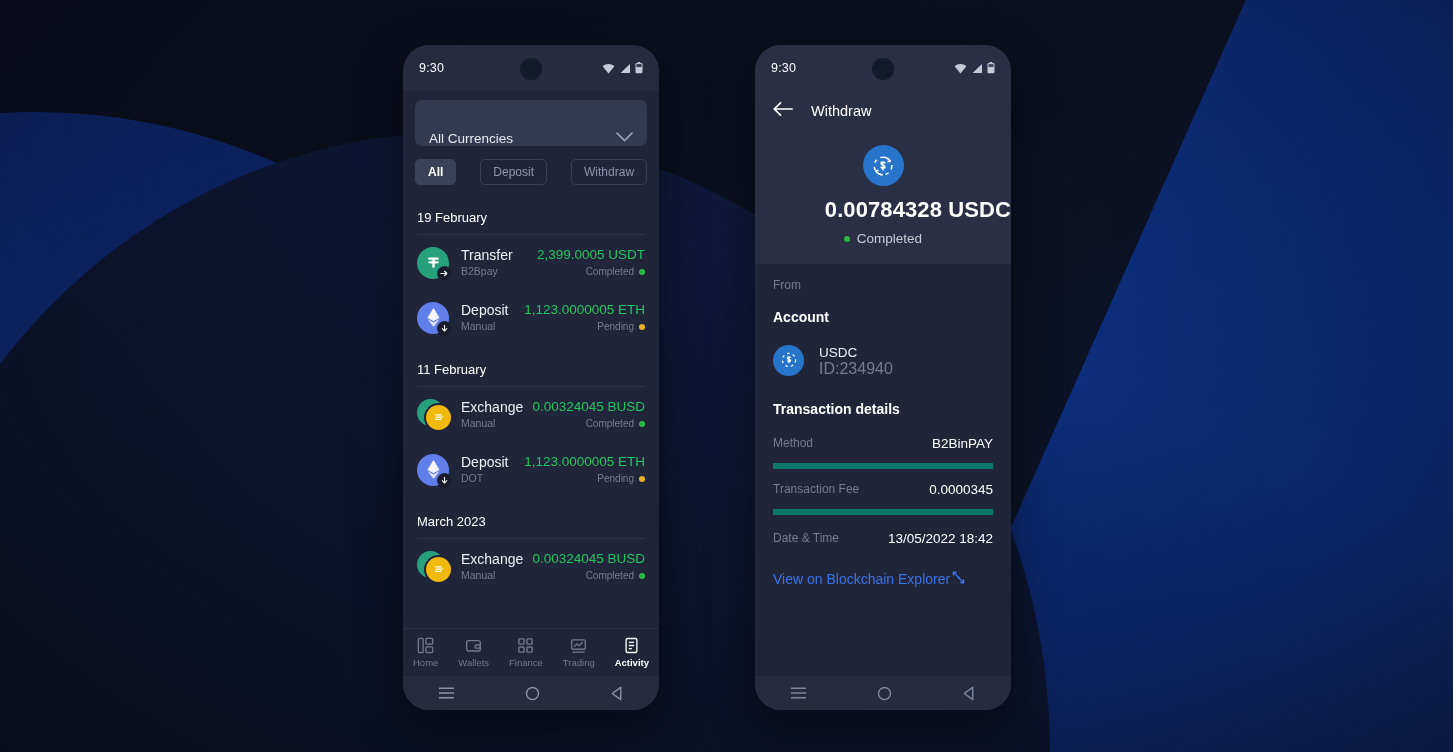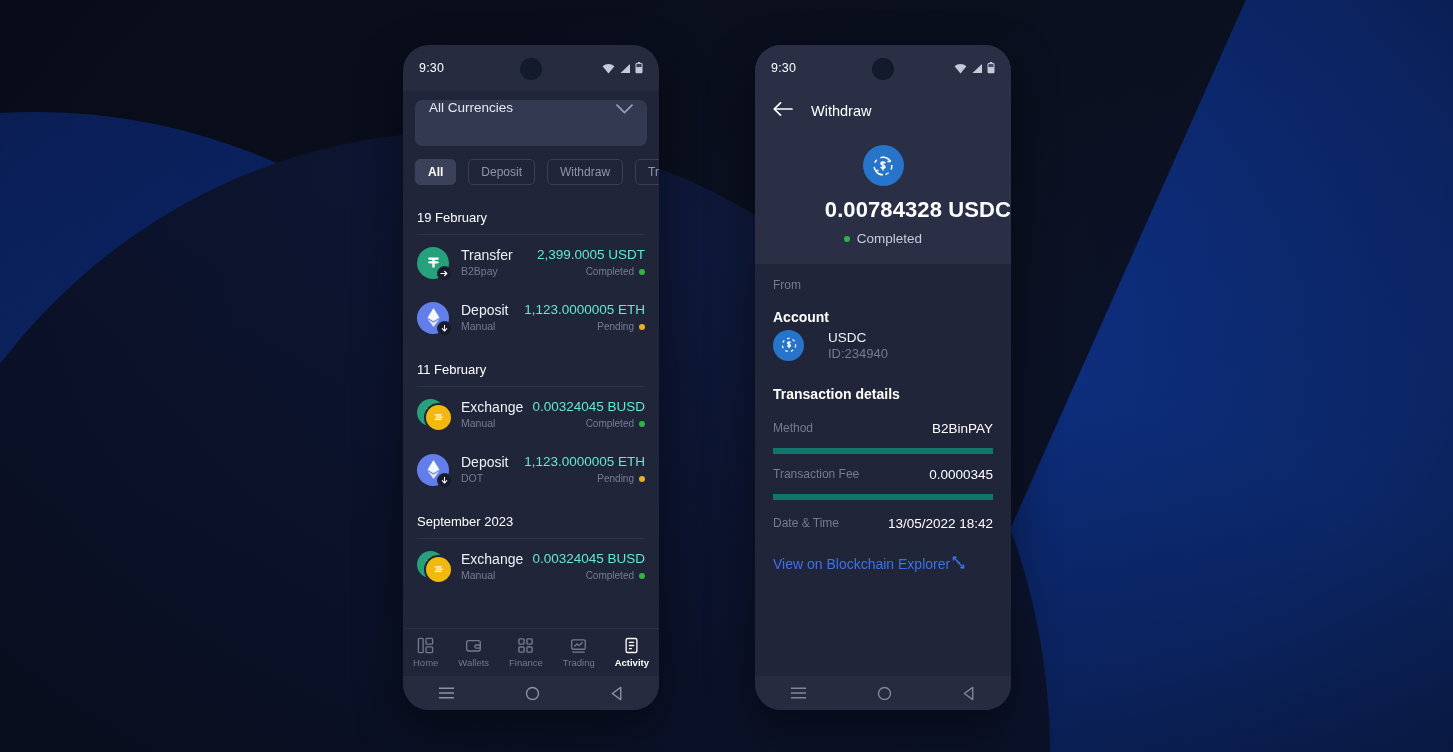--- a/index.html
+++ b/index.html
@@ -92,28 +92,28 @@
     flex-direction: column;
     overflow: hidden;
     position: relative;
   }
   .dropdown {
     margin: 9px 12px 0 12px;
     height: 46px;
     background: #333950;
     border-radius: 7px;
     display: flex;
-    align-items: flex-start;
+    align-items: flex-end;
     justify-content: space-between;
     padding: 0 14px;
   }
   .dropdown .label { color: #e6e8f0; font-size: 13.5px; }
   .chips {
     display: flex;
-    gap: 12px;
+    gap: 24px;
     padding: 13px 0 8px 12px;
     overflow: hidden;
     flex: 0 0 auto;
   }
   .chip {
     flex: 0 0 auto;
     height: 26px;
     padding: 0 12px;
     border-radius: 5px;
     display: flex;
@@ -174,21 +174,21 @@
     width: 15px; height: 15px;
     border-radius: 50%;
     background: #171b2c;
     border: 1.5px solid #212539;
     display: flex; align-items: center; justify-content: center;
   }
   .tx-main { flex: 1 1 auto; min-width: 0; }
   .tx-title { color: #eef0f6; font-size: 14px; line-height: 18px; }
   .tx-sub { color: #757b93; font-size: 10.5px; line-height: 15px; }
   .tx-right { text-align: right; flex: 0 0 auto; }
-  .tx-amount { color: #5eead4; font-size: 13.5px; line-height: 18px; white-space: nowrap; }
+  .tx-amount { color: #22c55e; font-size: 13.5px; line-height: 18px; white-space: nowrap; }
   .tx-status { font-size: 10px; color: #767c94; line-height: 15px; display: flex; align-items: center; justify-content: flex-end; gap: 5px; }
   .dot { width: 6px; height: 6px; border-radius: 50%; display: inline-block; }
   .dot.completed { background: #2cb742; }
   .dot.pending { background: #e8b023; }
 
   .tabbar {
     flex: 0 0 auto;
     height: 48px;
     background: #212539;
     display: flex;
@@ -242,29 +242,29 @@
     display: flex; align-items: center; justify-content: center; gap: 7px;
   }
   .r-body {
     flex: 1 1 auto;
     background: #212539;
     padding: 0 18px;
     overflow: hidden;
   }
   .sec-title { color: #ffffff; font-size: 14px; font-weight: bold; }
   .field-label { color: #757b93; font-size: 12px; }
-  .acct-row { display: flex; align-items: center; gap: 24px; margin-top: 4px; }
+  .acct-row { display: flex; align-items: center; gap: 15px; margin-top: 19px; }
   .acct-coin {
     width: 31px; height: 31px; border-radius: 50%;
     background: #2775ca;
     display: flex; align-items: center; justify-content: center;
     flex: 0 0 31px;
   }
   .acct-name { color: #eef0f6; font-size: 13.5px; line-height: 17px; }
-  .acct-id { color: #757b93; font-size: 13px; line-height: 15px; }
+  .acct-id { color: #757b93; font-size: 16px; line-height: 15px; }
   .det-row {
     display: flex; align-items: center; justify-content: space-between;
     height: 46px;
     border-bottom: 6px solid #0f766e;
   }
   .det-row:last-of-type { border-bottom: none; }
   .det-key { color: #757b93; font-size: 12px; }
   .det-val { color: #ffffff; font-size: 13.5px; display: flex; align-items: center; gap: 8px; }
   .explorer-link {
     color: #3b73e8; font-size: 14px;
@@ -435,21 +435,21 @@
           </div>
           <div class="tx-right">
             <div class="tx-amount">1,123.0000005 ETH</div>
             <div class="tx-status">
               <span>Pending</span>
               <span class="dot pending"></span>
             </div>
           </div>
         </div>
 
-        <div class="date-head">September 2023</div>
+        <div class="date-head">March 2023</div>
         <div class="divider"></div>
 
         <div class="tx-row">
           <div class="tx-icon-wrap">
             <div class="coin usdt coin-back">
               <svg width="14" height="14" viewBox="0 0 20 20">
                   <path d="M4 4.2h12v2.6h-4.6v1.3c3 .15 5.2.8 5.2 1.6 0 .8-2.2 1.45-5.2 1.6v4.5H8.6v-4.5c-3-.15-5.2-.8-5.2-1.6 0-.8 2.2-1.45 5.2-1.6V6.8H4Z" fill="#fff"></path>
                 </svg>
             </div>
             <div class="coin busd coin-front">

